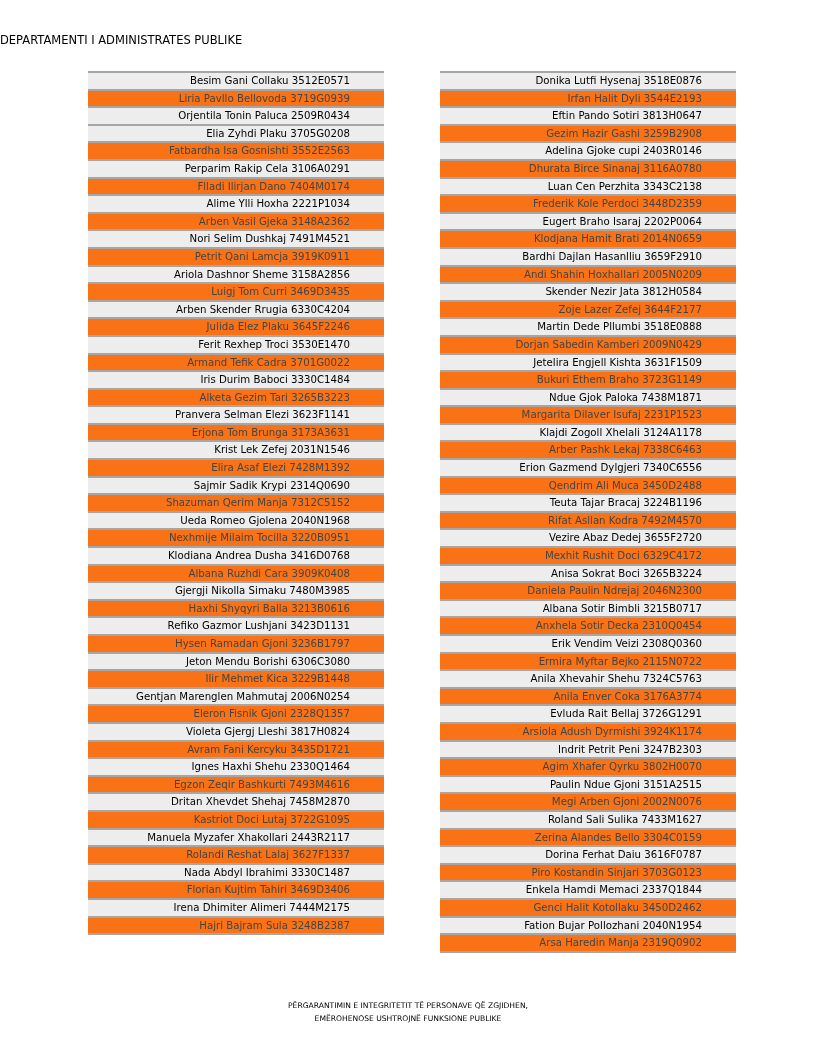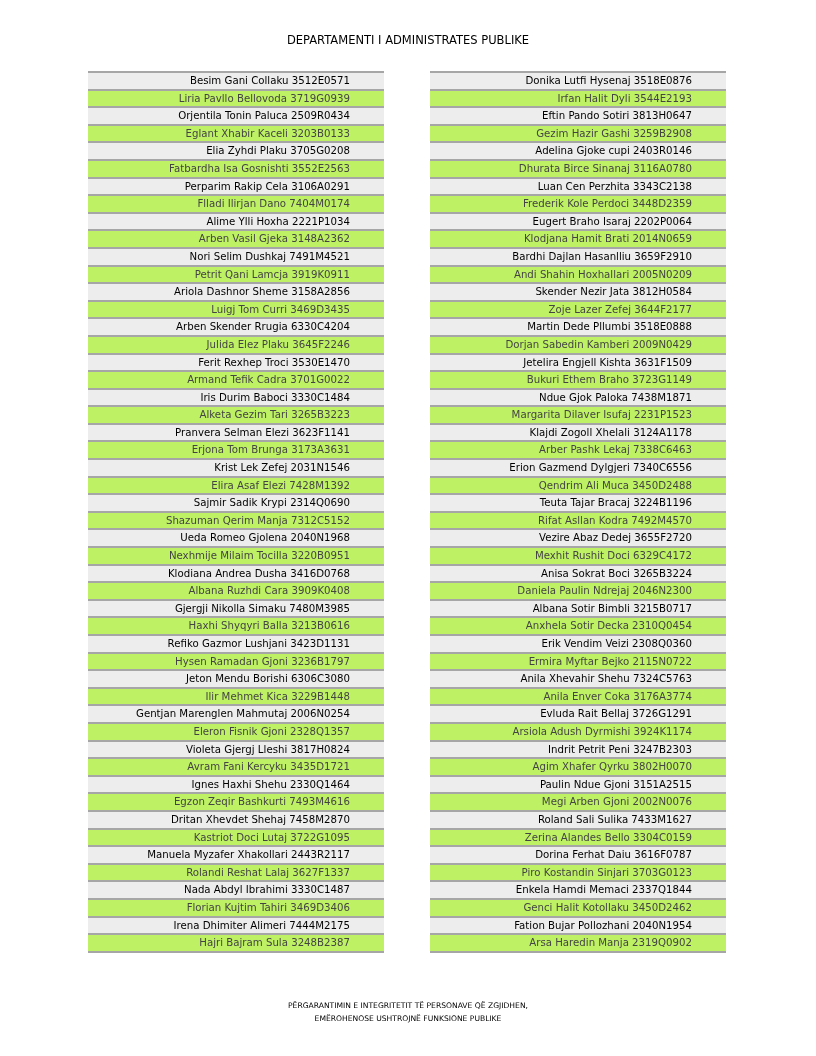--- a/index.html
+++ b/index.html
@@ -1,41 +1,40 @@
 <!DOCTYPE html>
 <html><head>
 <meta charset="utf-8">
 <style>
   html, body { margin:0; padding:0; background:#ffffff; }
   body { width:816px; height:1056px; position:relative; overflow:hidden;
          font-family: "DejaVu Sans", sans-serif; color:#000; }
-  .title { position:absolute; top:33px; left:0; width:816px; text-align:center;
+  .title { position:absolute; top:33px; left:0; width:816px; 
            font-size:11.5px; letter-spacing:0; }
   .col { position:absolute; top:71px; width:296px; }
   .col.left { left:88px; }
-  .col.right { left:430px; }
+  .col.right { left:440px; }
   .row { height:15.6px; border-top:2px solid #a6a6a6; box-sizing:content-box;
          text-align:right; padding-right:34px; font-size:10.2px; line-height:15.6px;
          white-space:nowrap; overflow:hidden; }
   .row.shaded { background:#ededed; color:#000;padding-left:44px; }
-  .row.plain { background:#bef264; color:#444; }
+  .row.plain { background:#f97316; color:#444; }
   .col .endline { border-top:2px solid #a6a6a6; height:0; }
   .footer { position:absolute; top:999px; left:0; width:816px; text-align:center;
             font-size:7.6px; line-height:13px; }
 </style>
 </head>
 <body>
 
 <div class="title">DEPARTAMENTI I ADMINISTRATES PUBLIKE</div>
 
 <div class="col left" id="colLeft">
     <div class="row shaded">Besim Gani Collaku 3512E0571</div>
     <div class="row plain">Liria Pavllo Bellovoda 3719G0939</div>
     <div class="row shaded">Orjentila Tonin Paluca 2509R0434</div>
-    <div class="row plain">Eglant Xhabir Kaceli 3203B0133</div>
     <div class="row shaded">Elia Zyhdi Plaku 3705G0208</div>
     <div class="row plain">Fatbardha Isa Gosnishti 3552E2563</div>
     <div class="row shaded">Perparim Rakip Cela 3106A0291</div>
     <div class="row plain">Flladi Ilirjan Dano 7404M0174</div>
     <div class="row shaded">Alime Ylli Hoxha 2221P1034</div>
     <div class="row plain">Arben Vasil Gjeka 3148A2362</div>
     <div class="row shaded">Nori Selim Dushkaj 7491M4521</div>
     <div class="row plain">Petrit Qani Lamcja 3919K0911</div>
     <div class="row shaded">Ariola Dashnor Sheme 3158A2856</div>
     <div class="row plain">Luigj Tom Curri 3469D3435</div>

